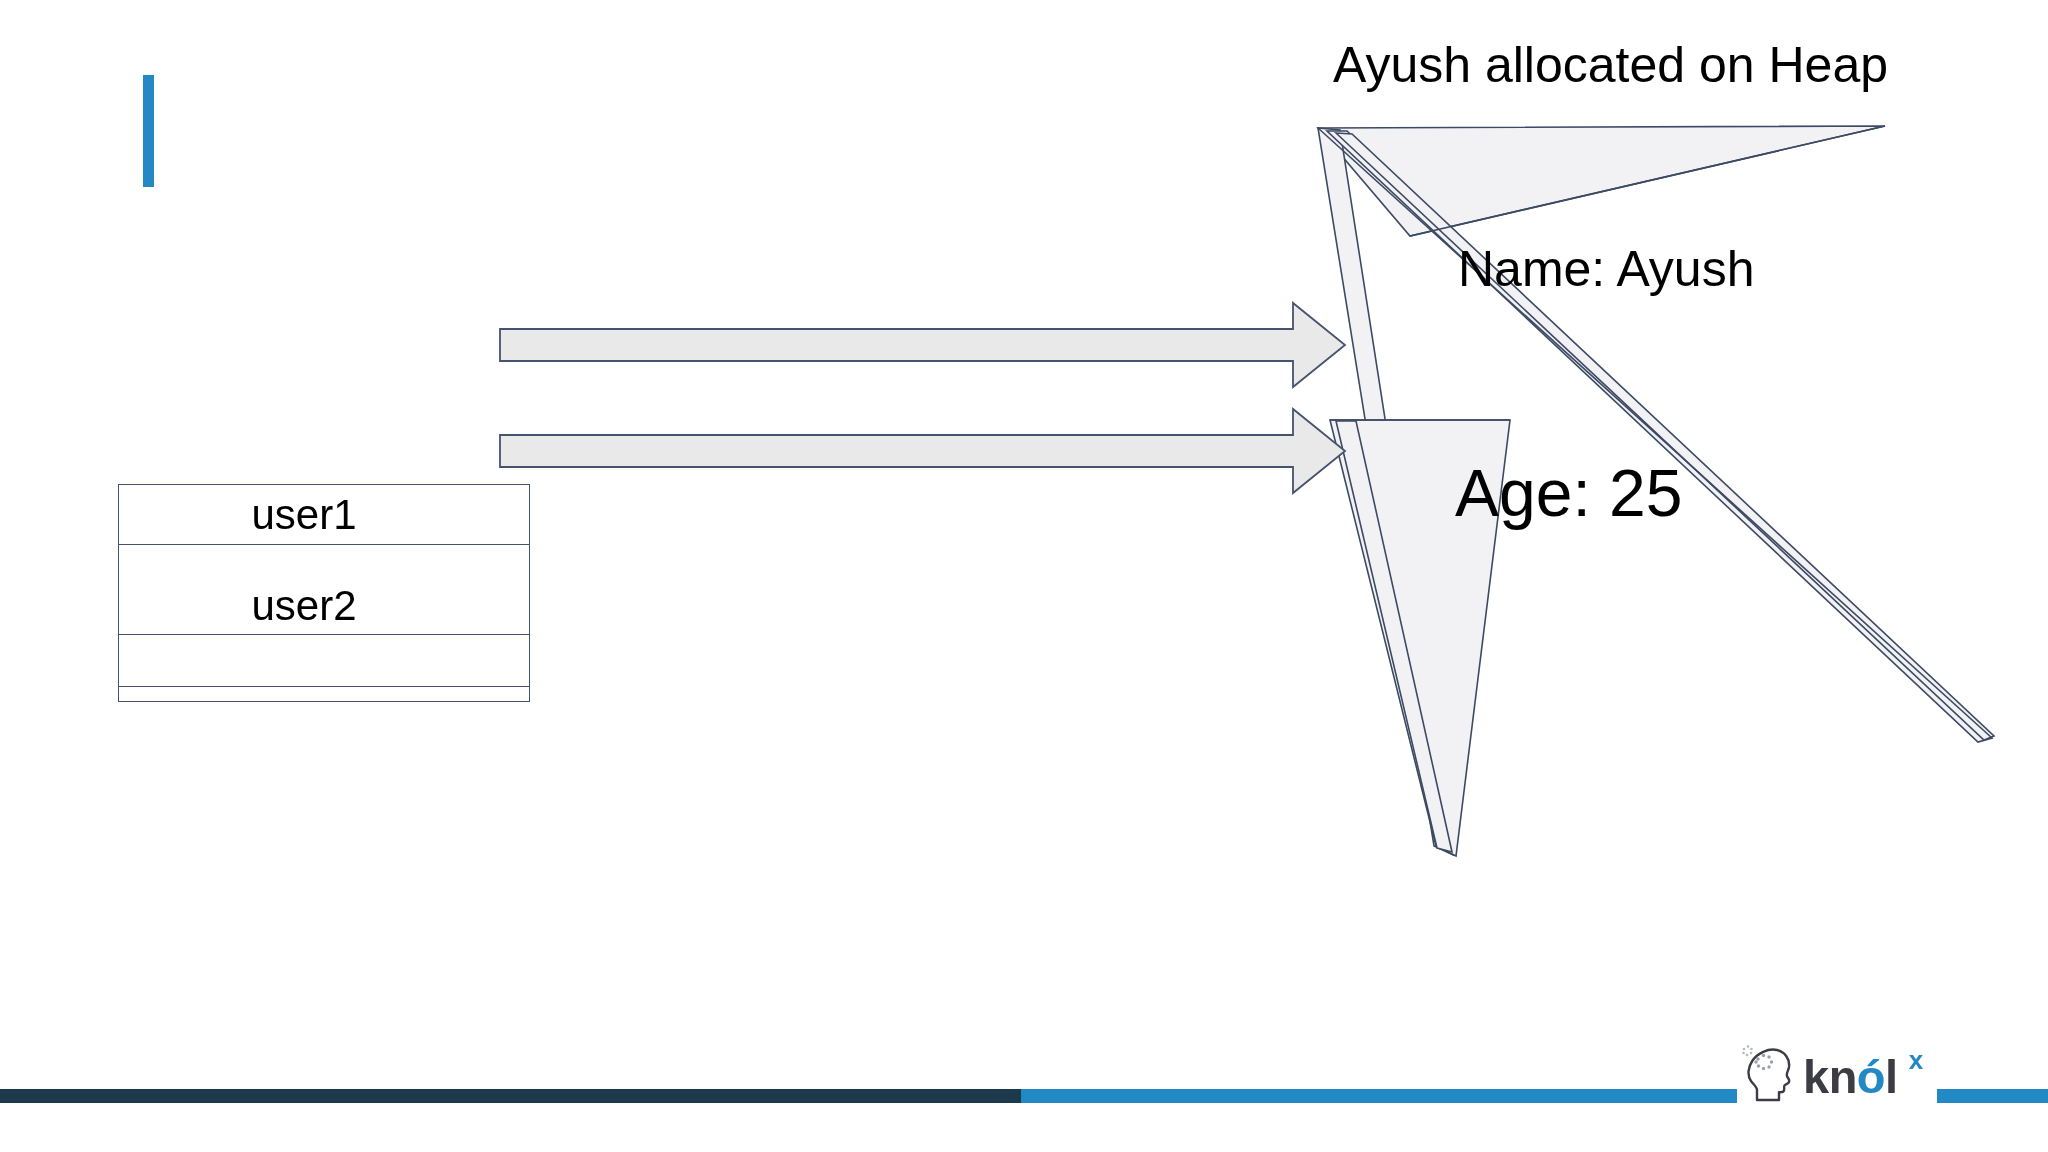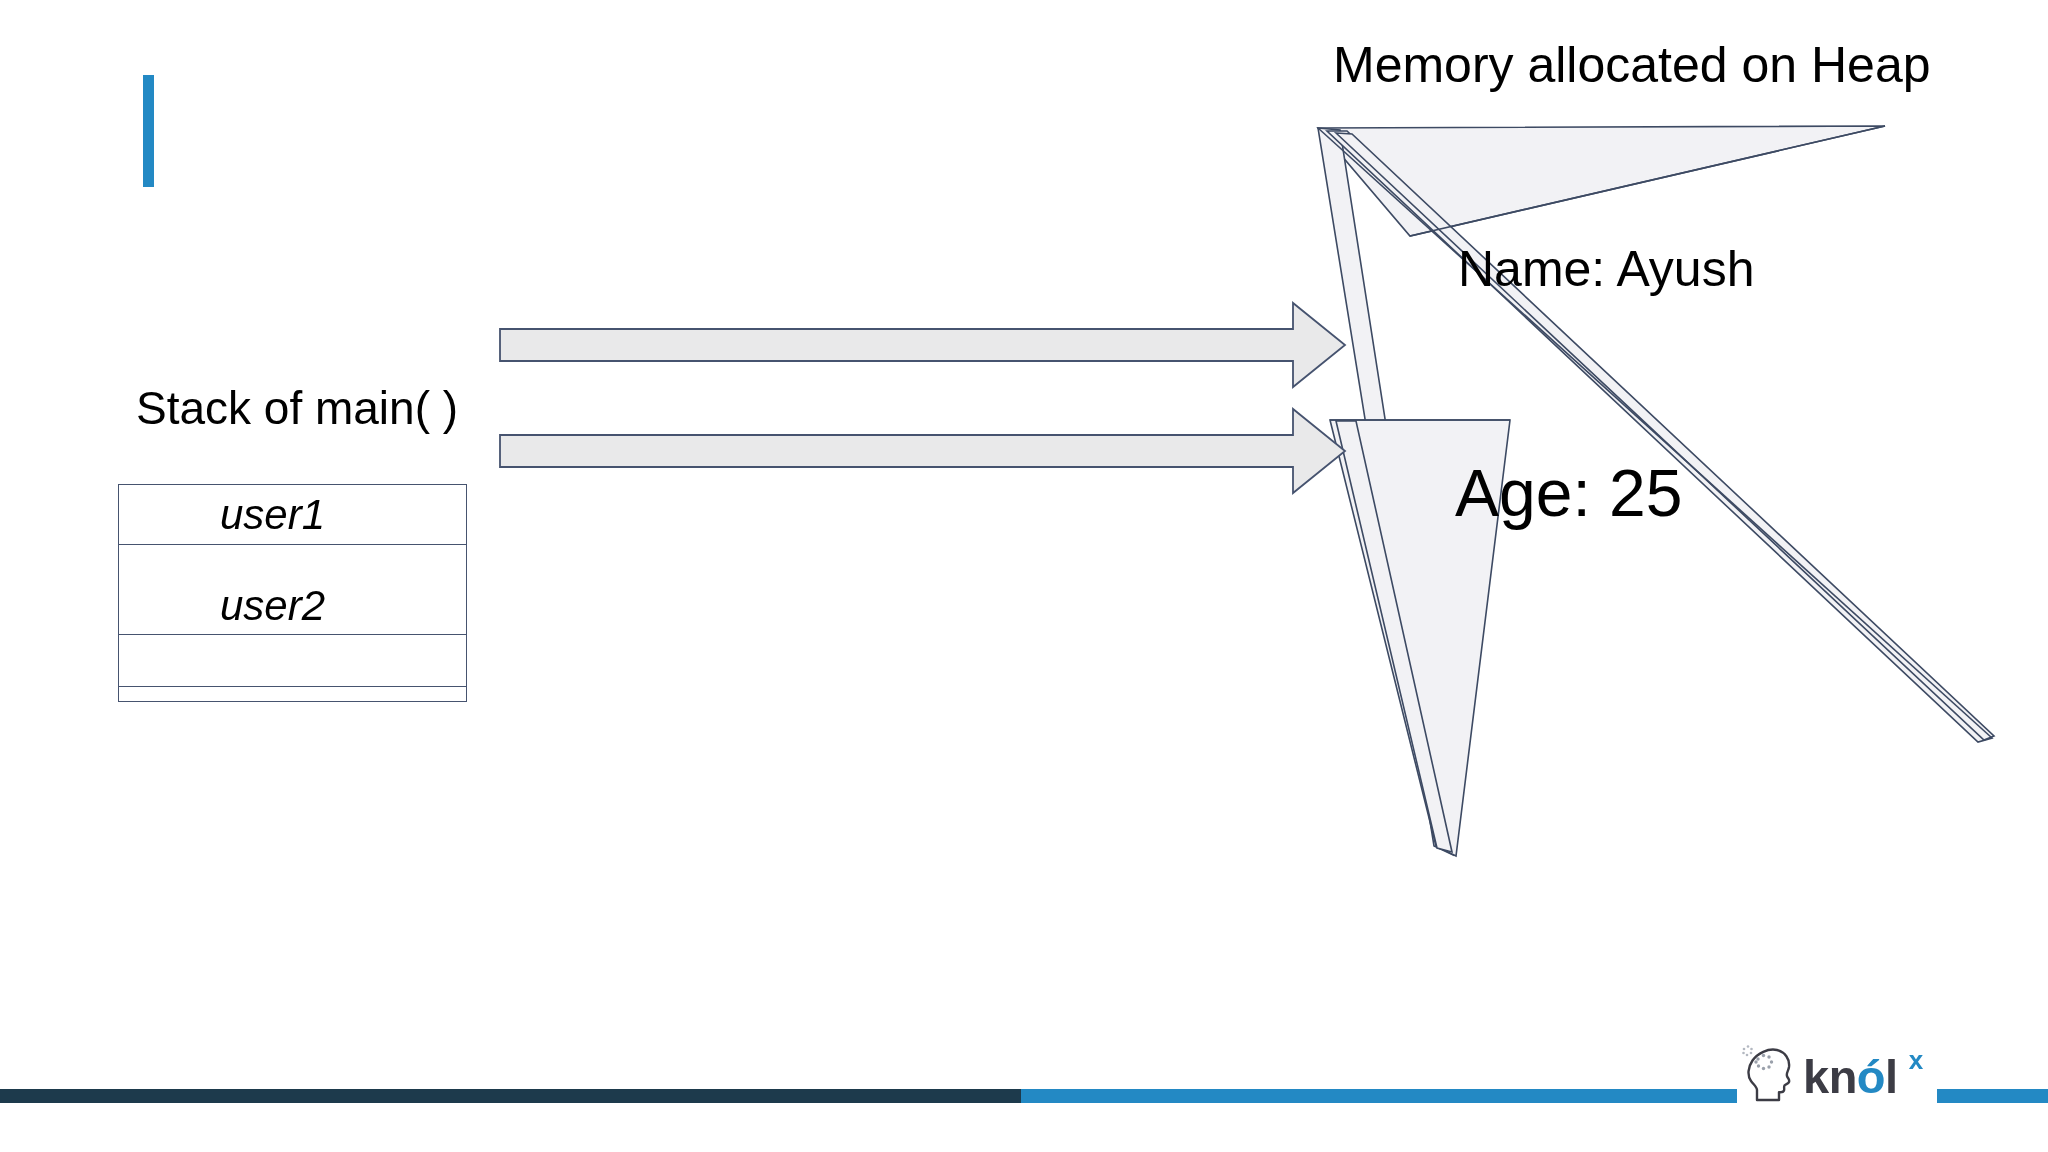--- a/index.html
+++ b/index.html
@@ -30,24 +30,23 @@
     font-size:46px;
     color:#000000;
     white-space:nowrap;
     line-height:1;
   }
 
   
   .stack-table {
     position:absolute;
     left:118px; top:484px;
-    width:349px; height:218px;
+    width:412px; height:218px;
     border:1.3px solid #46536f;
     background:#ffffff;
-    font-style:italic;
   }
   .stack-row {
     position:relative;
     width:100%;
     border-bottom:1.3px solid #46536f;
   }
   .stack-row:last-child { border-bottom:none; }
   .stack-row.r0 { height:60px; }
   .stack-row.r1 { height:58px;margin-top:32px; }
   .stack-row.r2 { height:52px; }
@@ -144,21 +143,20 @@
     line-height:1;
   }
 </style>
 </head>
 <body>
 
 <div id="slide">
 
   <div class="accent-bar"></div>
 
-  <div class="stack-title">Stack of main( )</div>
 
   <div class="stack-table">
     <div class="stack-row r0">
       <div class="stack-cell-label">user1</div>
     </div>
     <div class="stack-row r1">
       <div class="stack-cell-label">user2</div>
     </div>
     <div class="stack-row r2">
       <div class="stack-cell-label"></div>
@@ -194,21 +192,21 @@
 
     <g fill="#e9e9ea" stroke="#46536f" stroke-width="1.8">
 
       <polygon points="500,329 1293,329 1293,303 1345,345 1293,387 1293,361 500,361"></polygon>
 
       <polygon points="500,435 1293,435 1293,409 1345,451 1293,493 1293,467 500,467"></polygon>
     </g>
 
   </svg>
 
-  <div class="heap-title">Memory allocated on Heap</div>
+  <div class="heap-title">Ayush allocated on Heap</div>
 
   <div class="heap-field-name">Name: Ayush</div>
 
   <div class="heap-field-age">Age: 25</div>
 
   <div class="footer-bar-dark"></div>
   <div class="footer-bar-blue"></div>
 
   <div class="logo-box">
     <svg class="logo-mark" viewBox="0 0 68 72">

